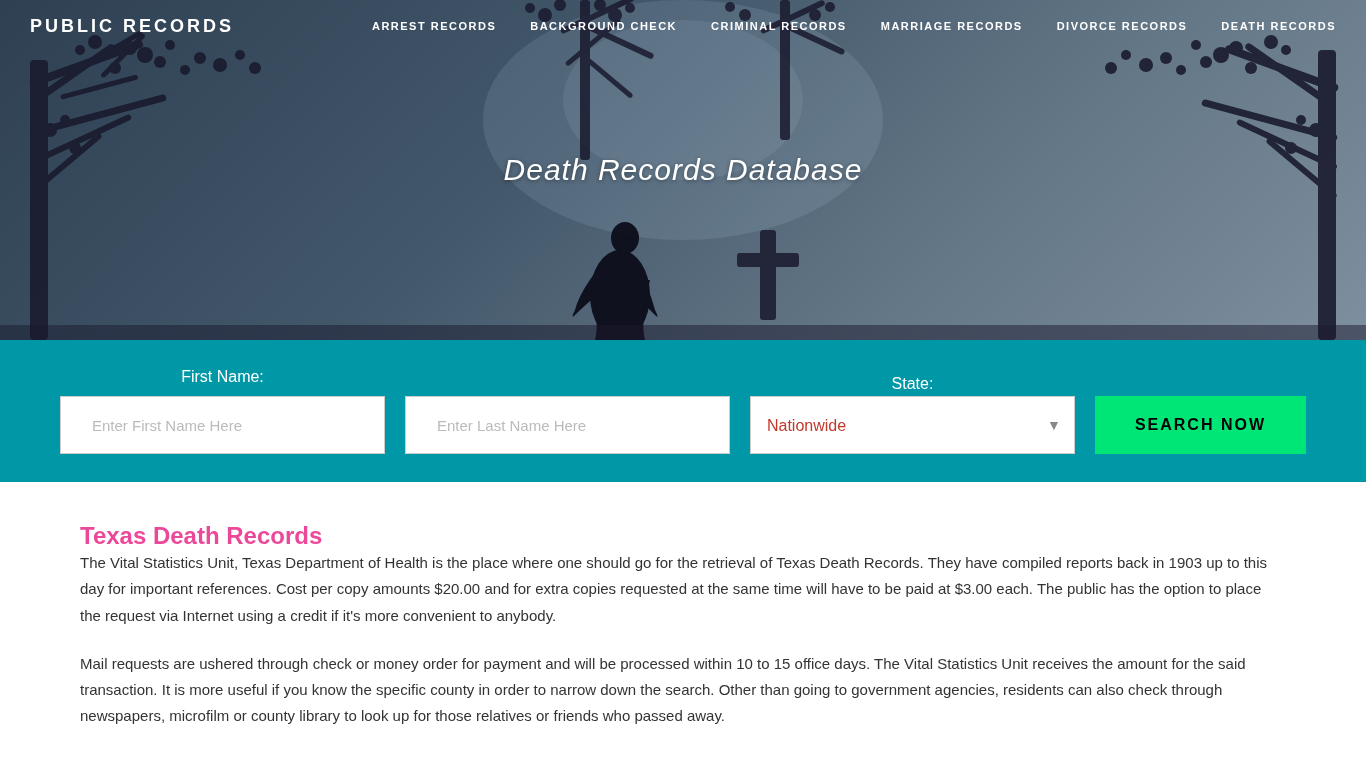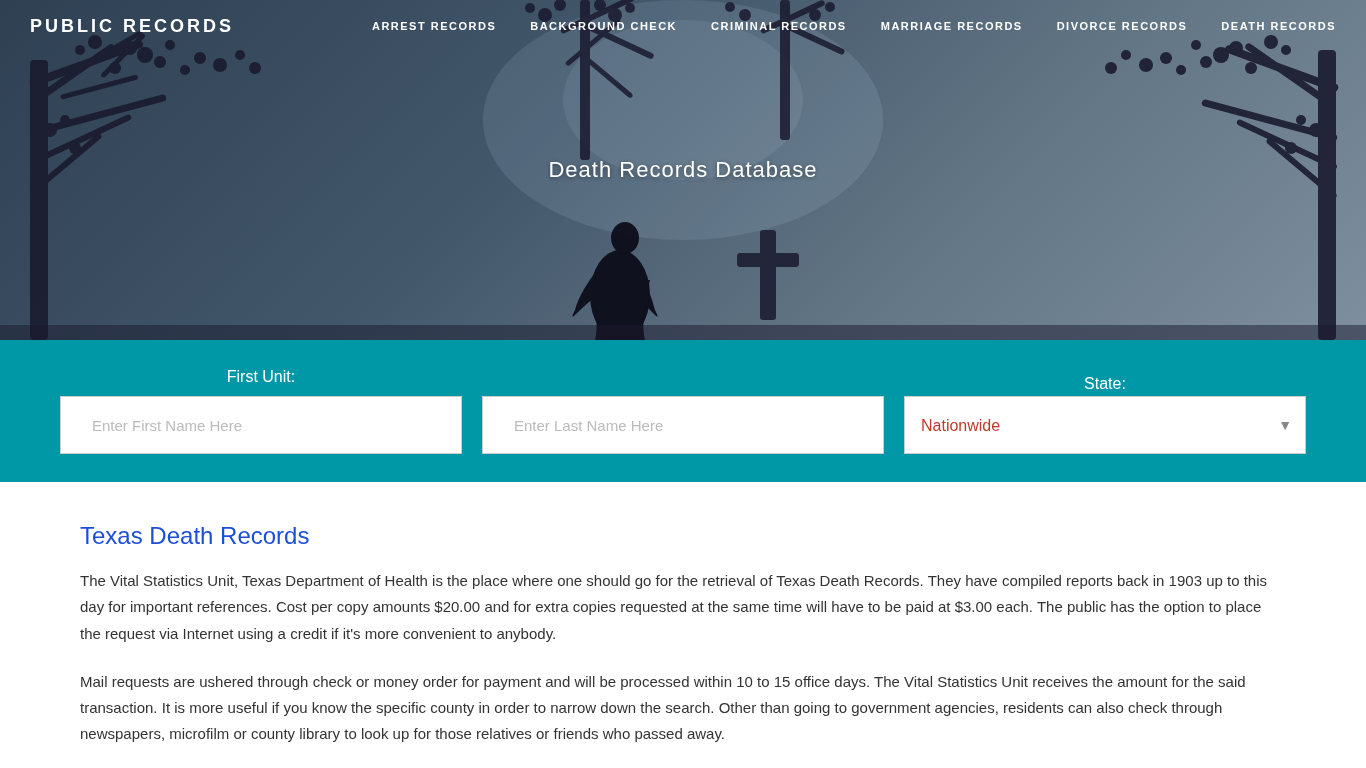--- a/index.html
+++ b/index.html
@@ -57,24 +57,25 @@
     
     .hero-overlay {
       position: absolute;
       inset: 0;
       pointer-events: none;
     }
     .hero-title {
       position: relative;
       z-index: 5;
       color: #fff;
-      font-size: 22px;
+      font-size: 30px;
       font-weight: 300;
       letter-spacing: 1px;
       text-shadow: 0 1px 4px rgba(0,0,0,0.4);
+      font-style: italic;
     }
 
     
     .search-bar {
       background: #0097a7;
       padding: 28px 60px;
       display: flex;
       align-items: flex-end;
       gap: 20px;
     }
@@ -158,23 +159,22 @@
       flex-shrink: 0;
     }
 
     
     .content {
       padding: 40px 80px;
       background: #fff;
     }
     .content h2 {
       font-size: 24px;
-      font-weight: 400;
-      color: #1d4ed8;
-      margin-bottom: 18px;
+      font-weight: 700;
+      color: #ec4899;
     }
     .content p {
       font-size: 15px;
       color: #333;
       line-height: 1.75;
       margin-bottom: 22px;
     }
   </style>
 </head>
 <body>
@@ -298,33 +298,34 @@
     </g>
 
     <rect x="0" y="325" width="1366" height="15" fill="#1a1a2e" opacity="0.5"></rect>
   </svg>
 
   <h1 class="hero-title">Death Records Database</h1>
 </div>
 
 <div class="search-bar">
   <div class="search-field">
-    <label>First Unit:</label>
+    <label>First Name:</label>
     <input type="text" placeholder="Enter First Name Here" style="">
   </div>
   <div class="search-field">
     <input type="text" placeholder="Enter Last Name Here" style="">
   </div>
   <div class="state-field">
     <label>State:</label>
     <div class="state-select-wrapper">
       <select>
         
       <option value="Nationwide">Nationwide</option><option value="Alabama">Alabama</option><option value="Alaska">Alaska</option><option value="Arizona">Arizona</option><option value="Arkansas">Arkansas</option><option value="California">California</option><option value="Colorado">Colorado</option><option value="Connecticut">Connecticut</option><option value="Delaware">Delaware</option><option value="Florida">Florida</option><option value="Georgia">Georgia</option><option value="Hawaii">Hawaii</option><option value="Idaho">Idaho</option><option value="Illinois">Illinois</option><option value="Indiana">Indiana</option><option value="Iowa">Iowa</option><option value="Kansas">Kansas</option><option value="Kentucky">Kentucky</option><option value="Louisiana">Louisiana</option><option value="Maine">Maine</option><option value="Maryland">Maryland</option><option value="Massachusetts">Massachusetts</option><option value="Michigan">Michigan</option><option value="Minnesota">Minnesota</option><option value="Mississippi">Mississippi</option><option value="Missouri">Missouri</option><option value="Montana">Montana</option><option value="Nebraska">Nebraska</option><option value="Nevada">Nevada</option><option value="New Hampshire">New Hampshire</option><option value="New Jersey">New Jersey</option><option value="New Mexico">New Mexico</option><option value="New York">New York</option><option value="North Carolina">North Carolina</option><option value="North Dakota">North Dakota</option><option value="Ohio">Ohio</option><option value="Oklahoma">Oklahoma</option><option value="Oregon">Oregon</option><option value="Pennsylvania">Pennsylvania</option><option value="Rhode Island">Rhode Island</option><option value="South Carolina">South Carolina</option><option value="South Dakota">South Dakota</option><option value="Tennessee">Tennessee</option><option value="Texas">Texas</option><option value="Utah">Utah</option><option value="Vermont">Vermont</option><option value="Virginia">Virginia</option><option value="Washington">Washington</option><option value="West Virginia">West Virginia</option><option value="Wisconsin">Wisconsin</option><option value="Wyoming">Wyoming</option></select>
     </div>
   </div>
+  <button class="search-btn">SEARCH NOW</button>
 </div>
 
 <div class="content">
   <h2>Texas Death Records</h2>
   <p>The Vital Statistics Unit, Texas Department of Health is the place where one should go for the retrieval of Texas Death Records. They have compiled reports back in 1903 up to this day for important references. Cost per copy amounts $20.00 and for extra copies requested at the same time will have to be paid at $3.00 each. The public has the option to place the request via Internet using a credit if it's more convenient to anybody.</p>
   <p>Mail requests are ushered through check or money order for payment and will be processed within 10 to 15 office days. The Vital Statistics Unit receives the amount for the said transaction. It is more useful if you know the specific county in order to narrow down the search. Other than going to government agencies, residents can also check through newspapers, microfilm or county library to look up for those relatives or friends who passed away.</p>
 </div>
 
 </body></html>

